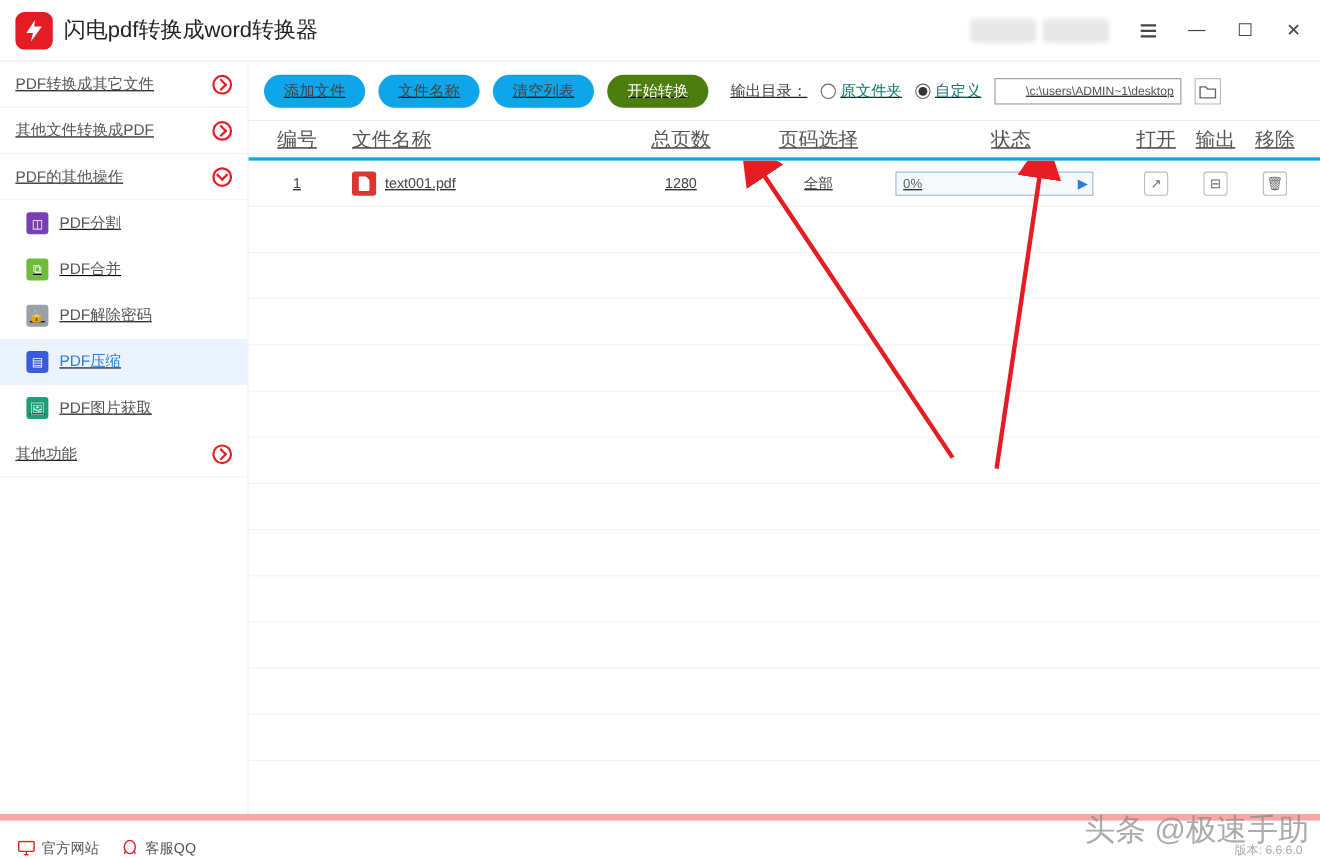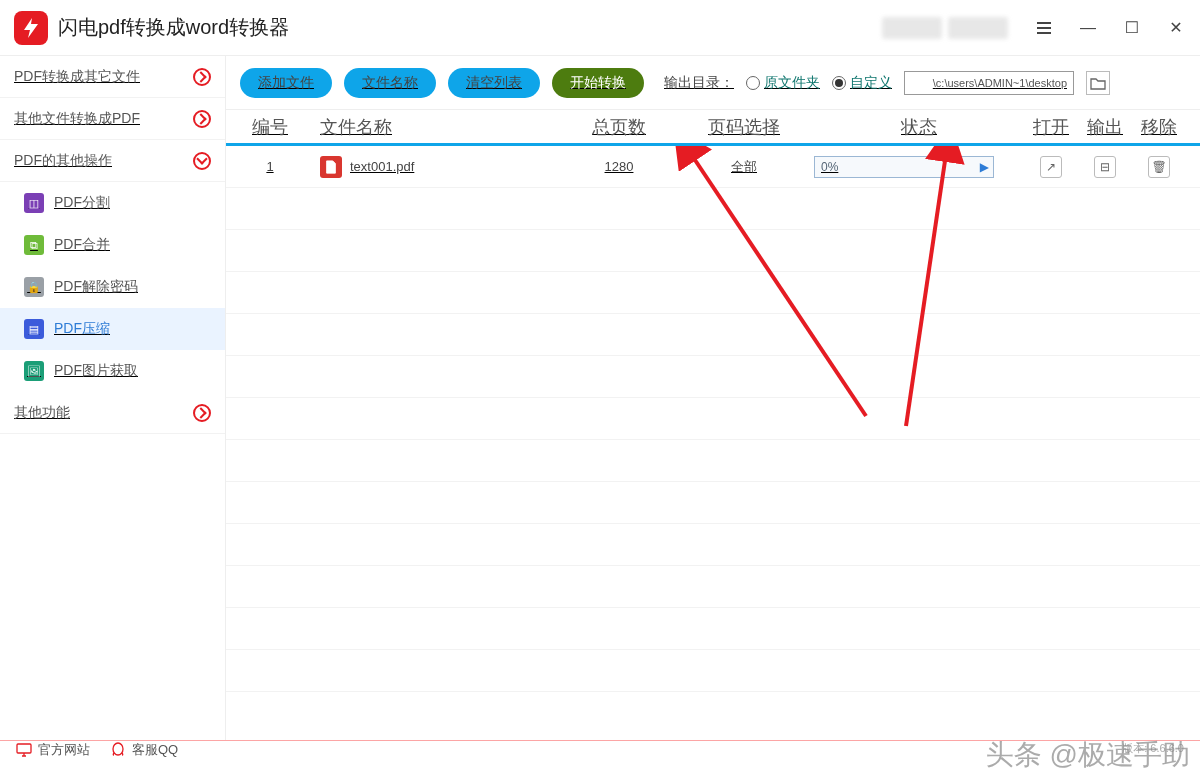--- a/index.html
+++ b/index.html
@@ -58,21 +58,21 @@
 .pdf-icon svg { width: 14px; height: 14px; }
 .progress { width: 180px; height: 22px; border: 1px solid #9bb7d4; background: #f6f9fc; display: flex; align-items: center; position: relative; }
 .progress-text { padding-left: 6px; color: #567; font-size: 12px; }
 .progress-play { position: absolute; right: 4px; color: #2e7cd6; font-size: 12px; }
 .act-btn { width: 22px; height: 22px; border: 1px solid #bbb; border-radius: 3px; display: inline-flex; align-items: center; justify-content: center; cursor: pointer; color: #666; font-size: 12px; }
 
 
 .arrows { position: absolute; inset: 0; pointer-events: none; }
 
 
-.footer { height: 40px; border-top: 1px solid #fca5a5; display: flex; align-items: flex-start; padding: 0 16px; gap: 20px; font-size: 13px; color: #555; }
+.footer { height: 40px; border-top: 6px solid #fca5a5; display: flex; align-items: flex-end; padding: 0 16px; gap: 20px; font-size: 13px; color: #555; }
 .footer .link { display: flex; align-items: center; gap: 6px; cursor: pointer; }
 .watermark { position: absolute; right: 10px; bottom: 6px; font-size: 28px; color: #888; opacity: .7; font-weight: 500; }
 </style>
 </head>
 <body>
 
 <div class="title-bar">
   <div class="app-logo">
     <svg viewBox="0 0 24 24">
         <path d="M13 2 L5 14 H11 L9 22 L19 8 H12 Z" fill="#fff"></path>

